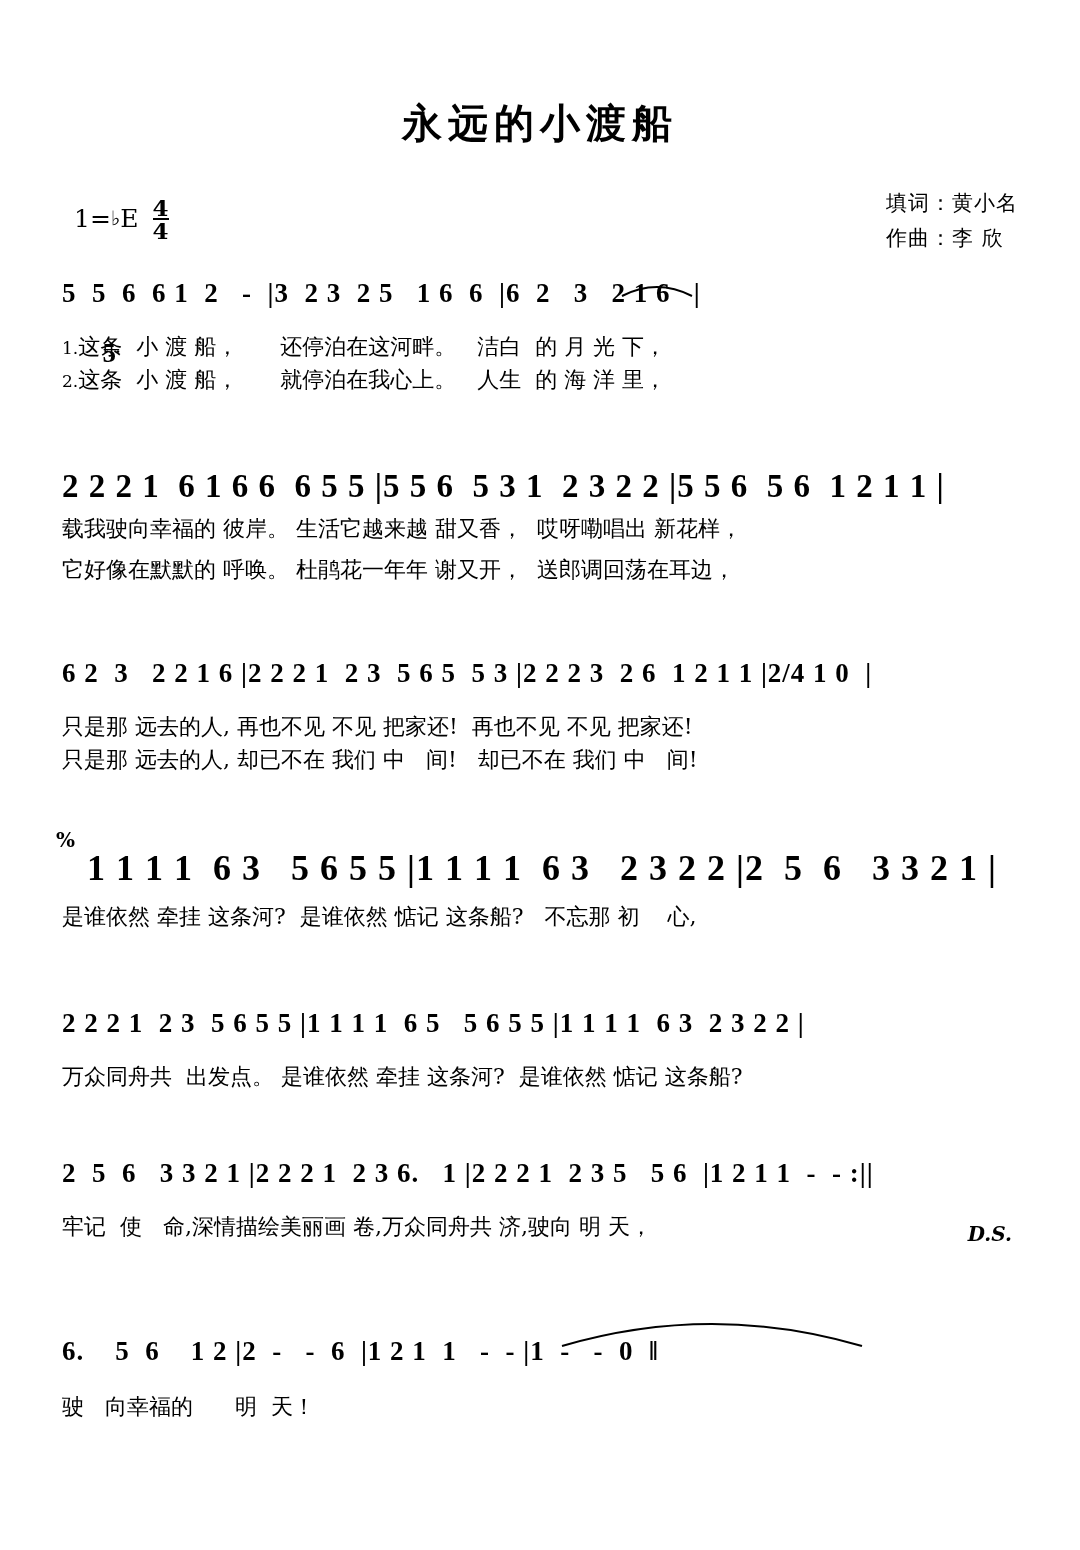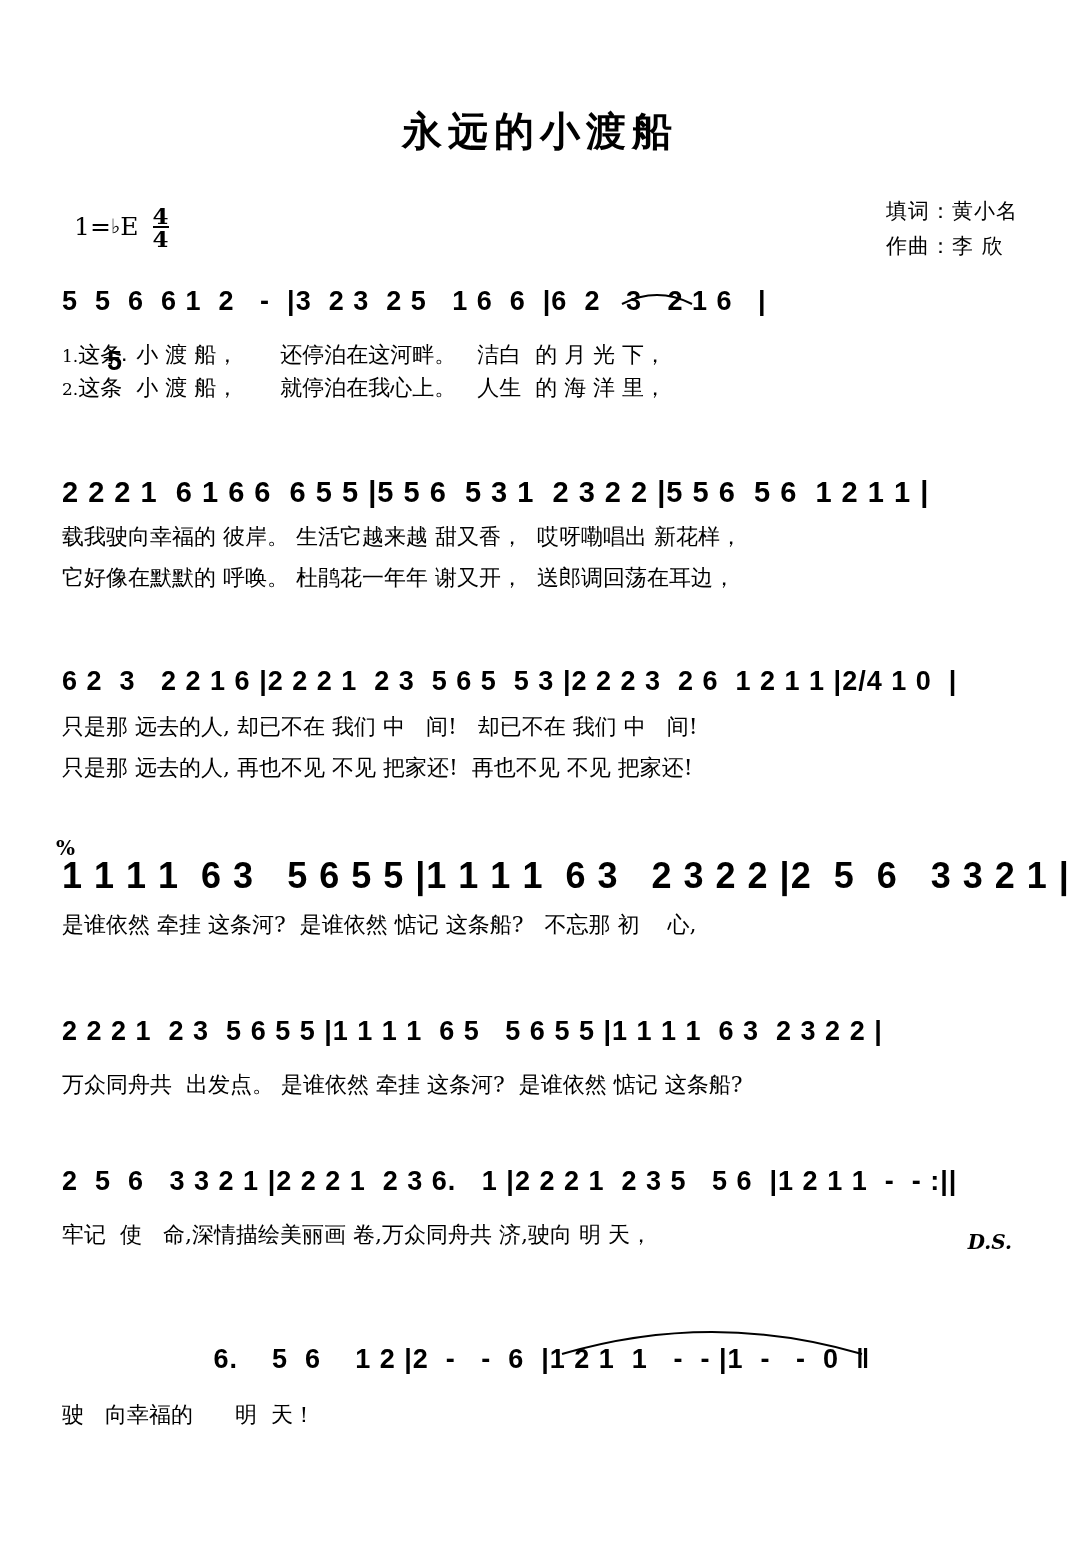--- a/index.html
+++ b/index.html
@@ -10,21 +10,21 @@
   body {
     width: 1080px;
     height: 1550px;
     position: relative;
     font-family: "DejaVu Serif", "Liberation Serif", serif;
     color: #000;
     overflow: hidden;
   }
   .page {
     position: absolute;
-    left: 0; top: 12px;
+    left: 0; top: 4px;
     width: 1080px;
     height: 1534px;
   }
   
   .title {
     position: absolute;
     top: 92px;
     left: 0;
     width: 1080px;
     text-align: center;
@@ -70,21 +70,21 @@
   .system {
     position: absolute;
     left: 62px;
     width: 960px;
   }
   .notes {
     font-size: 27px;
     font-weight: bold;
     letter-spacing: 0px;
     white-space: pre;
-    font-family: Liberation Sans, sans-serif;
+    font-family: Liberation Serif, serif;
     line-height: 1.0;
     height: 42px;
   }
   .lyric {
     font-size: 22px;
     white-space: pre;
     letter-spacing: 0px;
     line-height: 1.5;
     font-family: "DejaVu Serif", "Liberation Serif", serif;
   }
@@ -141,29 +141,29 @@
     </div>
   </div>
 
   <div class="system" style="top:276px;">
     <div class="notes" style="font-size:27px;letter-spacing:1px;">5  5  6  6 1  2   -  |3  2 3  2 5   1 6  6  |6  2   3   2 1 6   |</div>
     <div class="lyric" style="margin-top:8px;"><span class="vnum">1.</span><span>这条  小 渡 船，      还停泊在这河畔。   洁白  的 月 光 下，</span></div>
     <div class="lyric"><span class="vnum">2.</span><span>这条  小 渡 船，      就停泊在我心上。   人生  的 海 洋 里，</span></div>
   </div>
 
   <div class="system" style="top:466px;">
-    <div class="notes" style="font-size:29px;letter-spacing:1px;">2 2 2 1  6 1 6 6  6 5 5 |5 5 6  5 3 1  2 3 2 2 |5 5 6  5 6  1 2 1 1 |</div>
+    <div class="notes" style="font-size:33px;letter-spacing:1px;">2 2 2 1  6 1 6 6  6 5 5 |5 5 6  5 3 1  2 3 2 2 |5 5 6  5 6  1 2 1 1 |</div>
     <div class="lyric"><span>载我驶向幸福的 彼岸。 生活它越来越 甜又香，  哎呀嘞唱出 新花样，</span></div>
     <div class="lyric" style="margin-top:8px;"><span>它好像在默默的 呼唤。 杜鹃花一年年 谢又开，  送郎调回荡在耳边，</span></div>
   </div>
 
   <div class="system" style="top:656px;">
     <div class="notes" style="font-size:27px;letter-spacing:1px;">6 2  3   2 2 1 6 |2 2 2 1  2 3  5 6 5  5 3 |2 2 2 3  2 6  1 2 1 1 |2/4 1 0  |</div>
+    <div class="lyric" style="margin-top:8px;"><span>只是那 远去的人, 再也不见 不见 把家还!  再也不见 不见 把家还!</span></div>
     <div class="lyric"><span>只是那 远去的人, 却已不在 我们 中   间!   却已不在 我们 中   间!</span></div>
-    <div class="lyric" style="margin-top:8px;"><span>只是那 远去的人, 再也不见 不见 把家还!  再也不见 不见 把家还!</span></div>
   </div>
 
   <div class="system" style="top:846px;">
     <span class="segno" style="left:-6px;top:-22px;position:absolute;">%</span>
     <div class="notes" style="font-size:36px;letter-spacing:1px;text-align:center;">1 1 1 1  6 3   5 6 5 5 |1 1 1 1  6 3   2 3 2 2 |2  5  6   3 3 2 1 |</div>
     <div class="lyric" style="margin-top:8px;"><span>是谁依然 牵挂 这条河?  是谁依然 惦记 这条船?   不忘那 初    心,</span></div>
   </div>
 
   <div class="system" style="top:1006px;">
     <div class="notes" style="font-size:27px;letter-spacing:1px;">2 2 2 1  2 3  5 6 5 5 |1 1 1 1  6 5   5 6 5 5 |1 1 1 1  6 3  2 3 2 2 |</div>
@@ -173,17 +173,17 @@
   <div class="system" style="top:1156px;">
     <div class="notes" style="font-size:27px;letter-spacing:1px;">2  5  6   3 3 2 1 |2 2 2 1  2 3 6.   1 |2 2 2 1  2 3 5   5 6  |1 2 1 1  -  - :||</div>
     <div class="lyric" style="margin-top:8px;"><span>牢记  使   命,深情描绘美丽画 卷,万众同舟共 济,驶向 明 天，</span></div>
     <span class="dsmark" style="right:10px;top:62px;">D.S.</span>
   </div>
 
   <div class="system" style="top:1316px;">
     <svg class="slurlayer" width="960" height="46">
       <path d="M 500 26 Q 650 -18 800 26" fill="none" stroke="#000" stroke-width="2"></path>
     </svg>
-    <div class="notes" style="font-size:27px;letter-spacing:1px;margin-top:18px;text-align:center;">6.    5  6    1 2 |2  -   -  6  |1 2 1  1   -  - |1  -   -  0  ‖</div>
+    <div class="notes" style="font-size:27px;letter-spacing:1px;margin-top:18px;">6.    5  6    1 2 |2  -   -  6  |1 2 1  1   -  - |1  -   -  0  ‖</div>
     <div class="lyric" style="margin-top:10px;"><span>驶   向幸福的      明  天！</span></div>
   </div>
 
 </div>
 
 </body></html>

